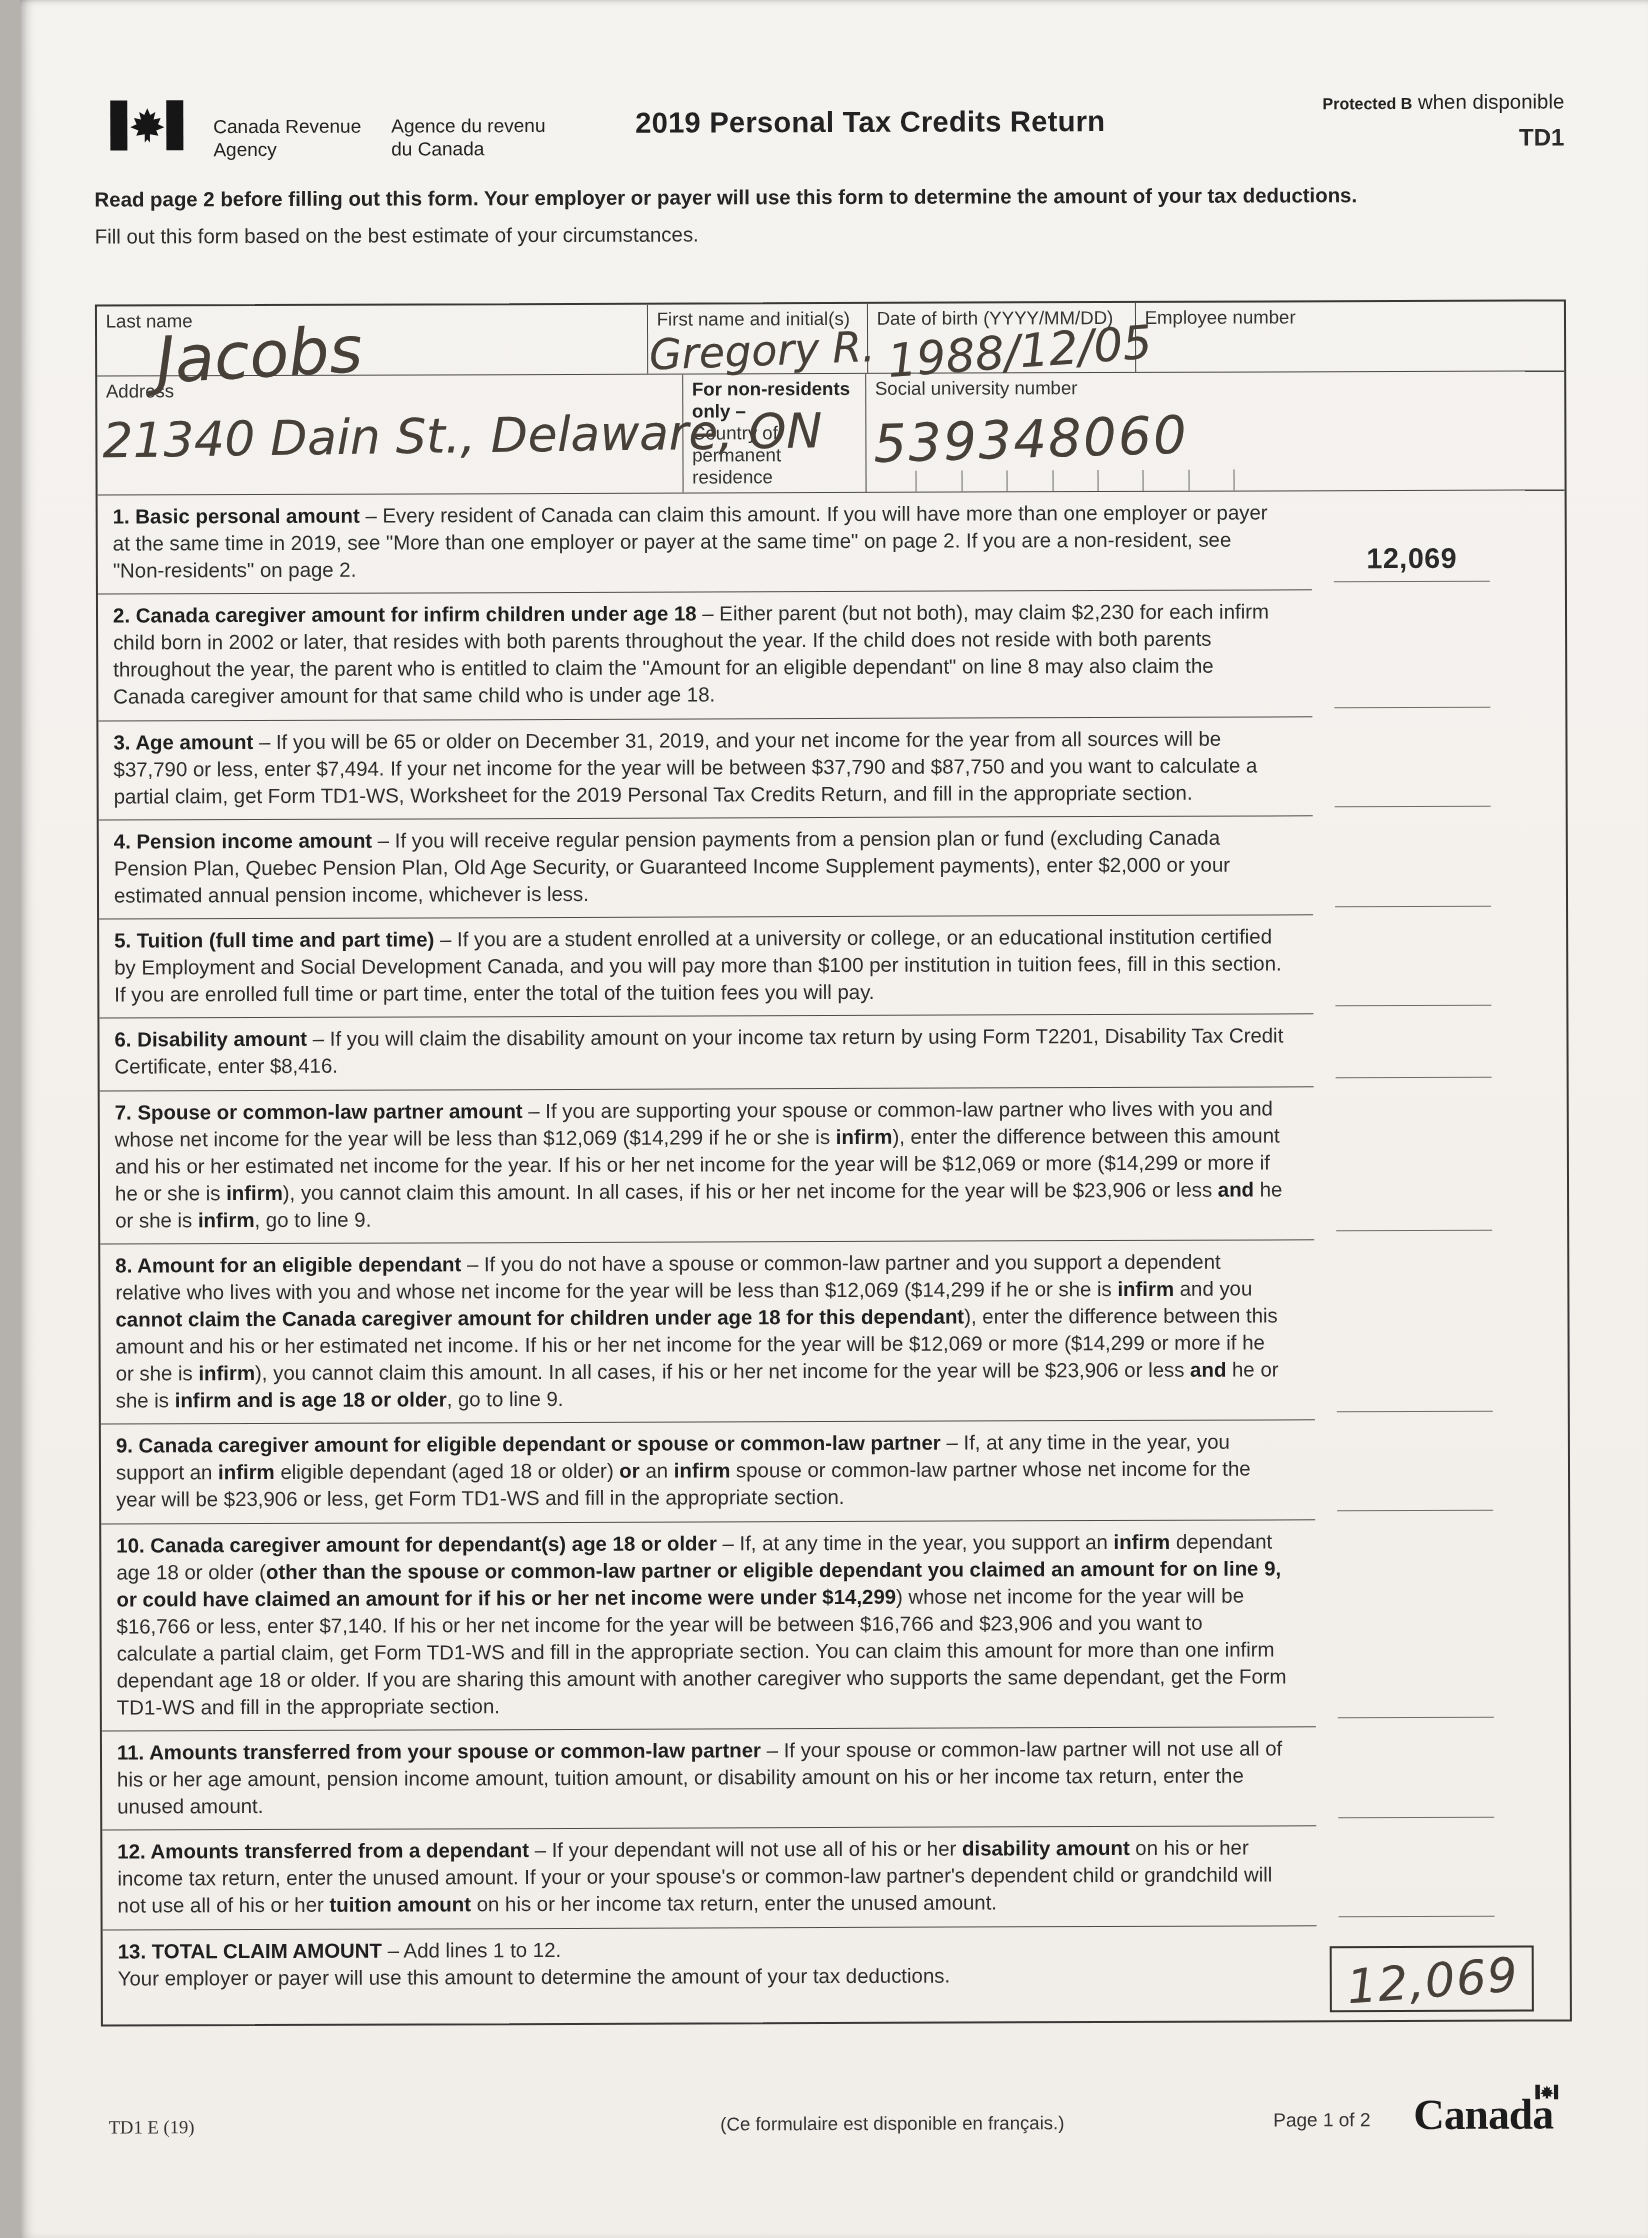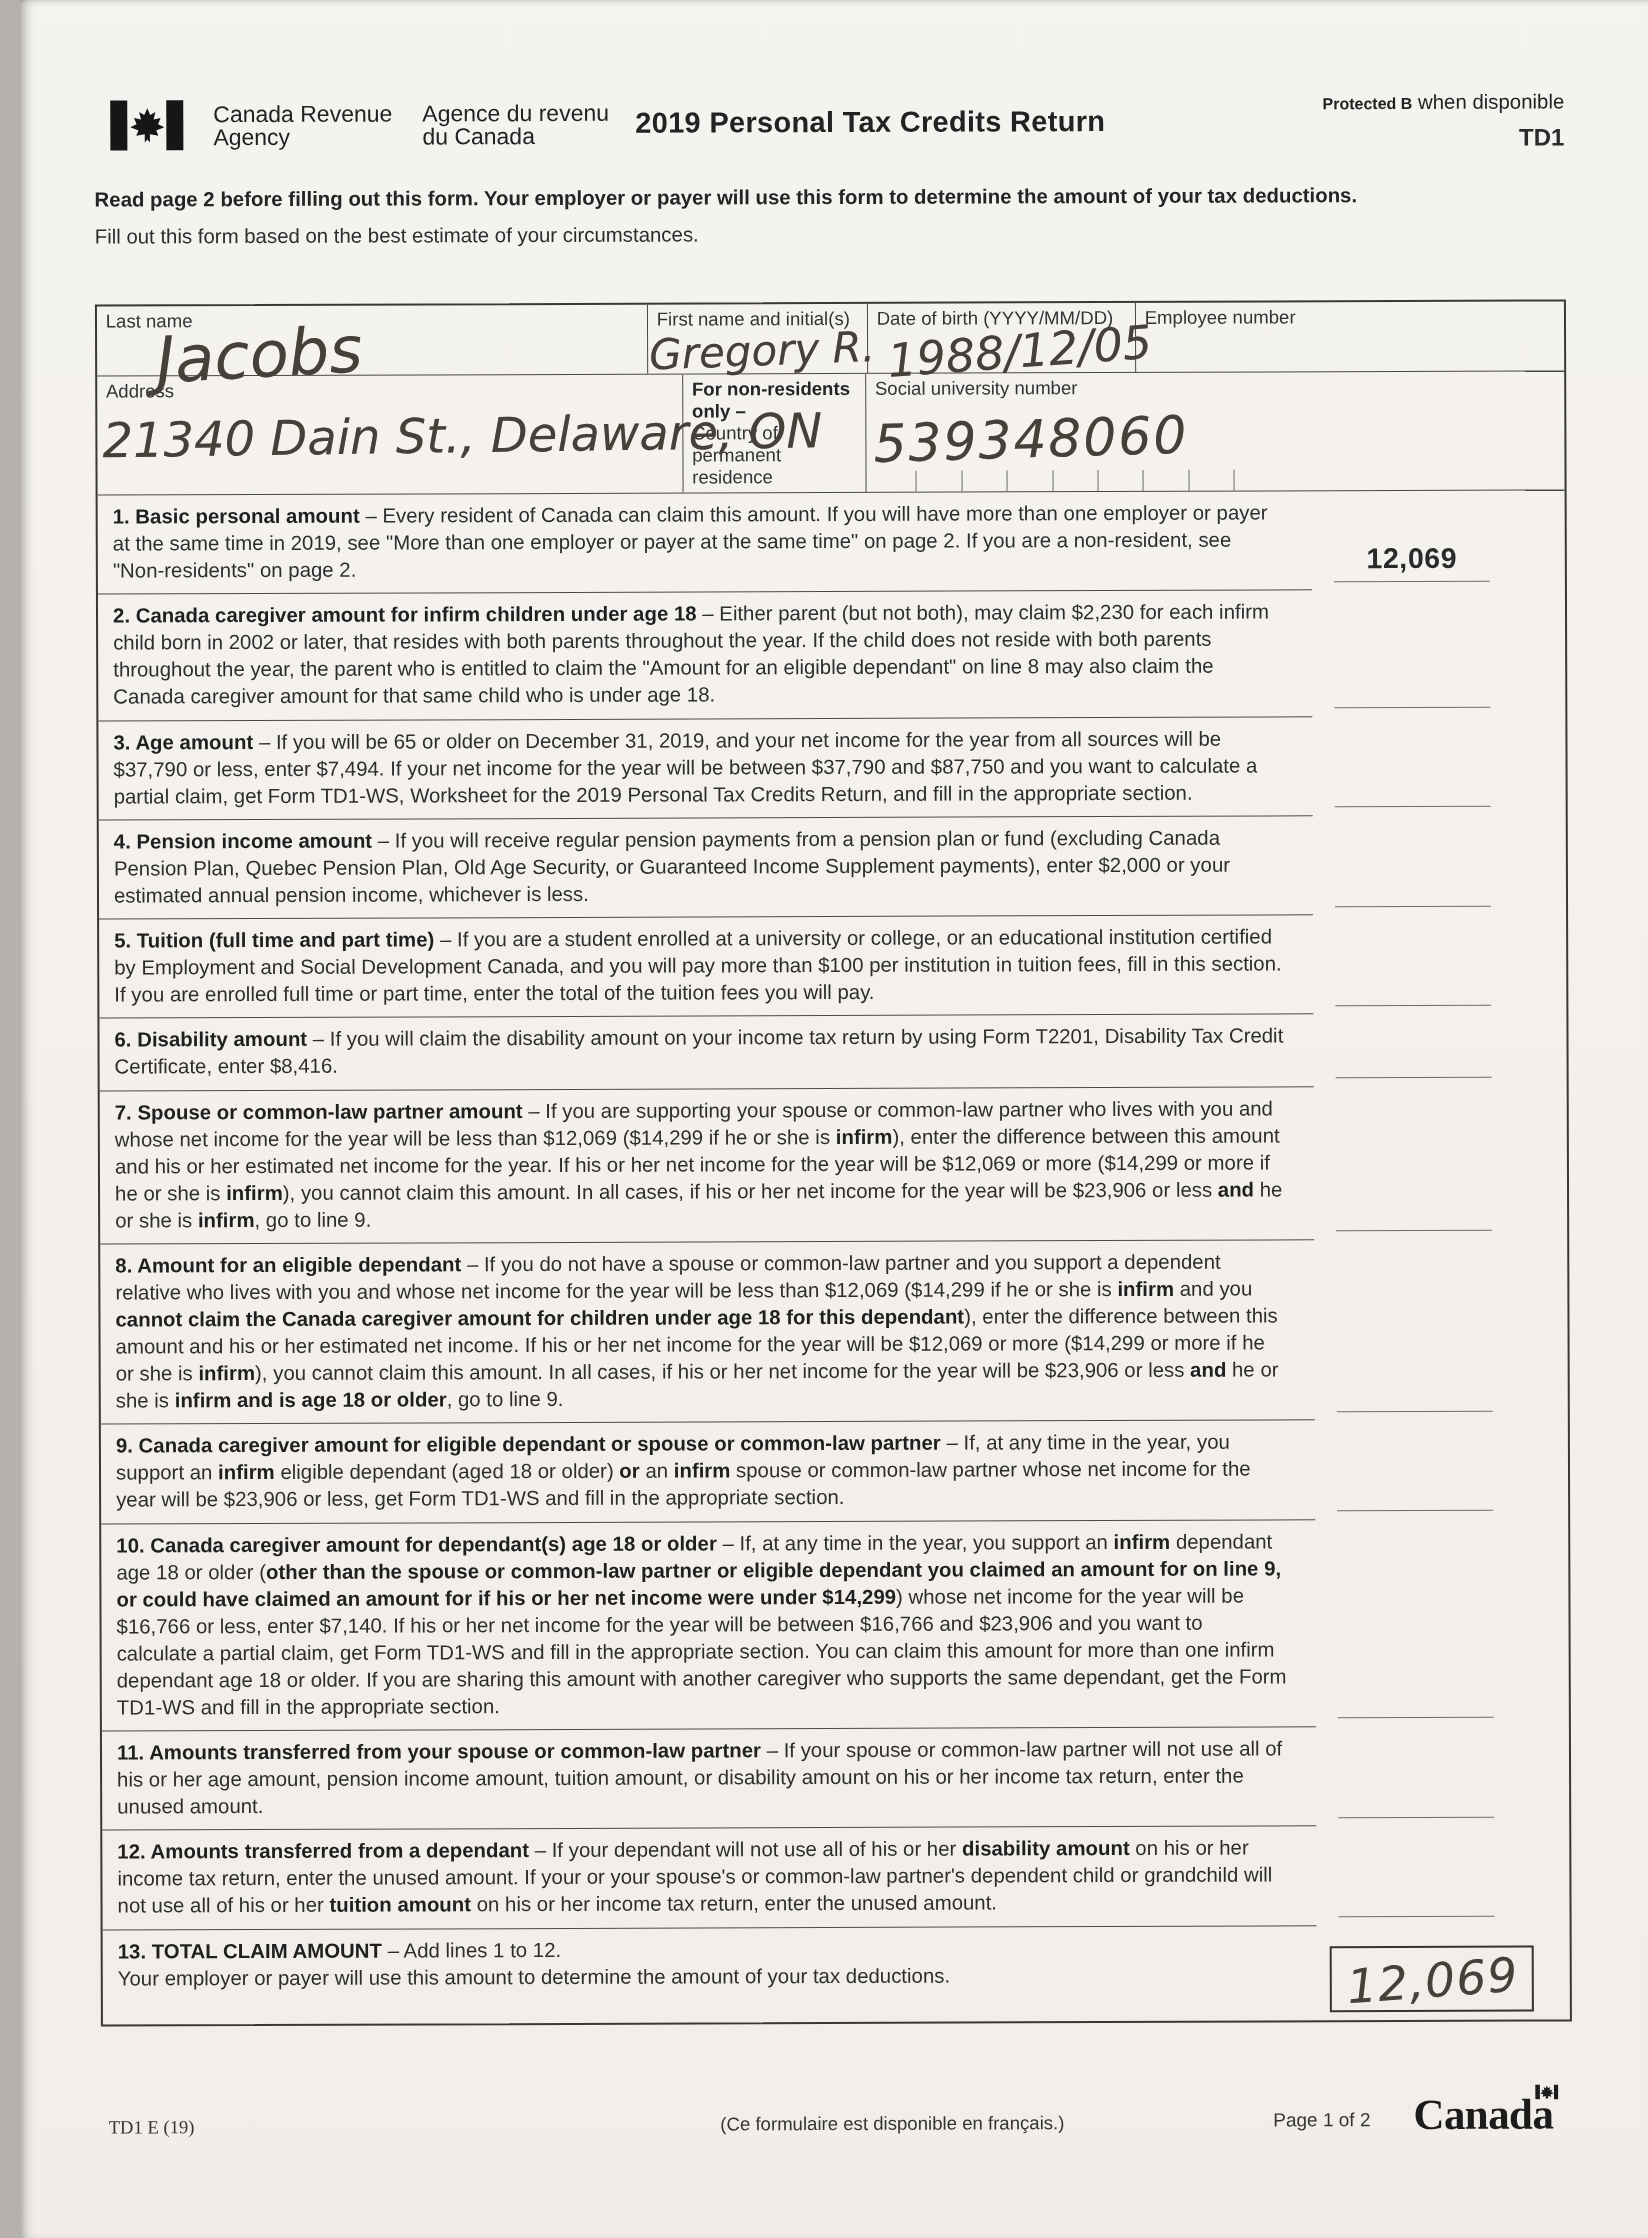--- a/index.html
+++ b/index.html
@@ -15,21 +15,21 @@
     box-shadow:inset 8.7px 0 13.6px -7.4px rgba(0,0,0,.45), inset 0 3.7px 6.2px -5px rgba(0,0,0,.25);
   }
   .content{position:absolute;inset:0;transform:rotate(-0.2deg);transform-origin:50% 40%;}
 
   
   .hdr-logo{position:absolute;left:93px;top:98px;display:flex;align-items:flex-start;gap:30px;}
   .cra-flag{position:relative;width:73px;height:50px;flex:0 0 auto;}
   .cra-flag .bar{position:absolute;top:0;bottom:0;width:16.7px;background:#161616;}
   .cra-flag .bar.l{left:0}.cra-flag .bar.r{right:0}
   .cra-flag svg{position:absolute;left:50%;top:50%;transform:translate(-50%,-50%);width:37px;height:37px;fill:#161616;}
-  .agency-col{font-size:23px;line-height:23px;color:#222;padding-top:2.5px;}
+  .agency-col{font-size:19px;line-height:23px;color:#222;padding-top:2.5px;margin-top:12px;}
   .page-title{position:absolute;left:618px;top:106px;font-size:29px;font-weight:bold;color:#222;letter-spacing:0.3px;}
   .protected{position:absolute;right:81px;top:93px;font-size:20.4px;color:#222;}
   .protected b{font-size:16px;text-align:right;}
   .form-code{position:absolute;right:81px;top:126px;font-size:24px;font-weight:bold;color:#2a2a2a;}
 
   
   .intro-bold{position:absolute;left:77px;top:186px;font-size:20.4px;font-weight:bold;white-space:nowrap;color:#242424;}
   .intro-line2{position:absolute;left:77px;top:223px;font-size:20.4px;color:#2c2c2c;white-space:nowrap;}
 
   

